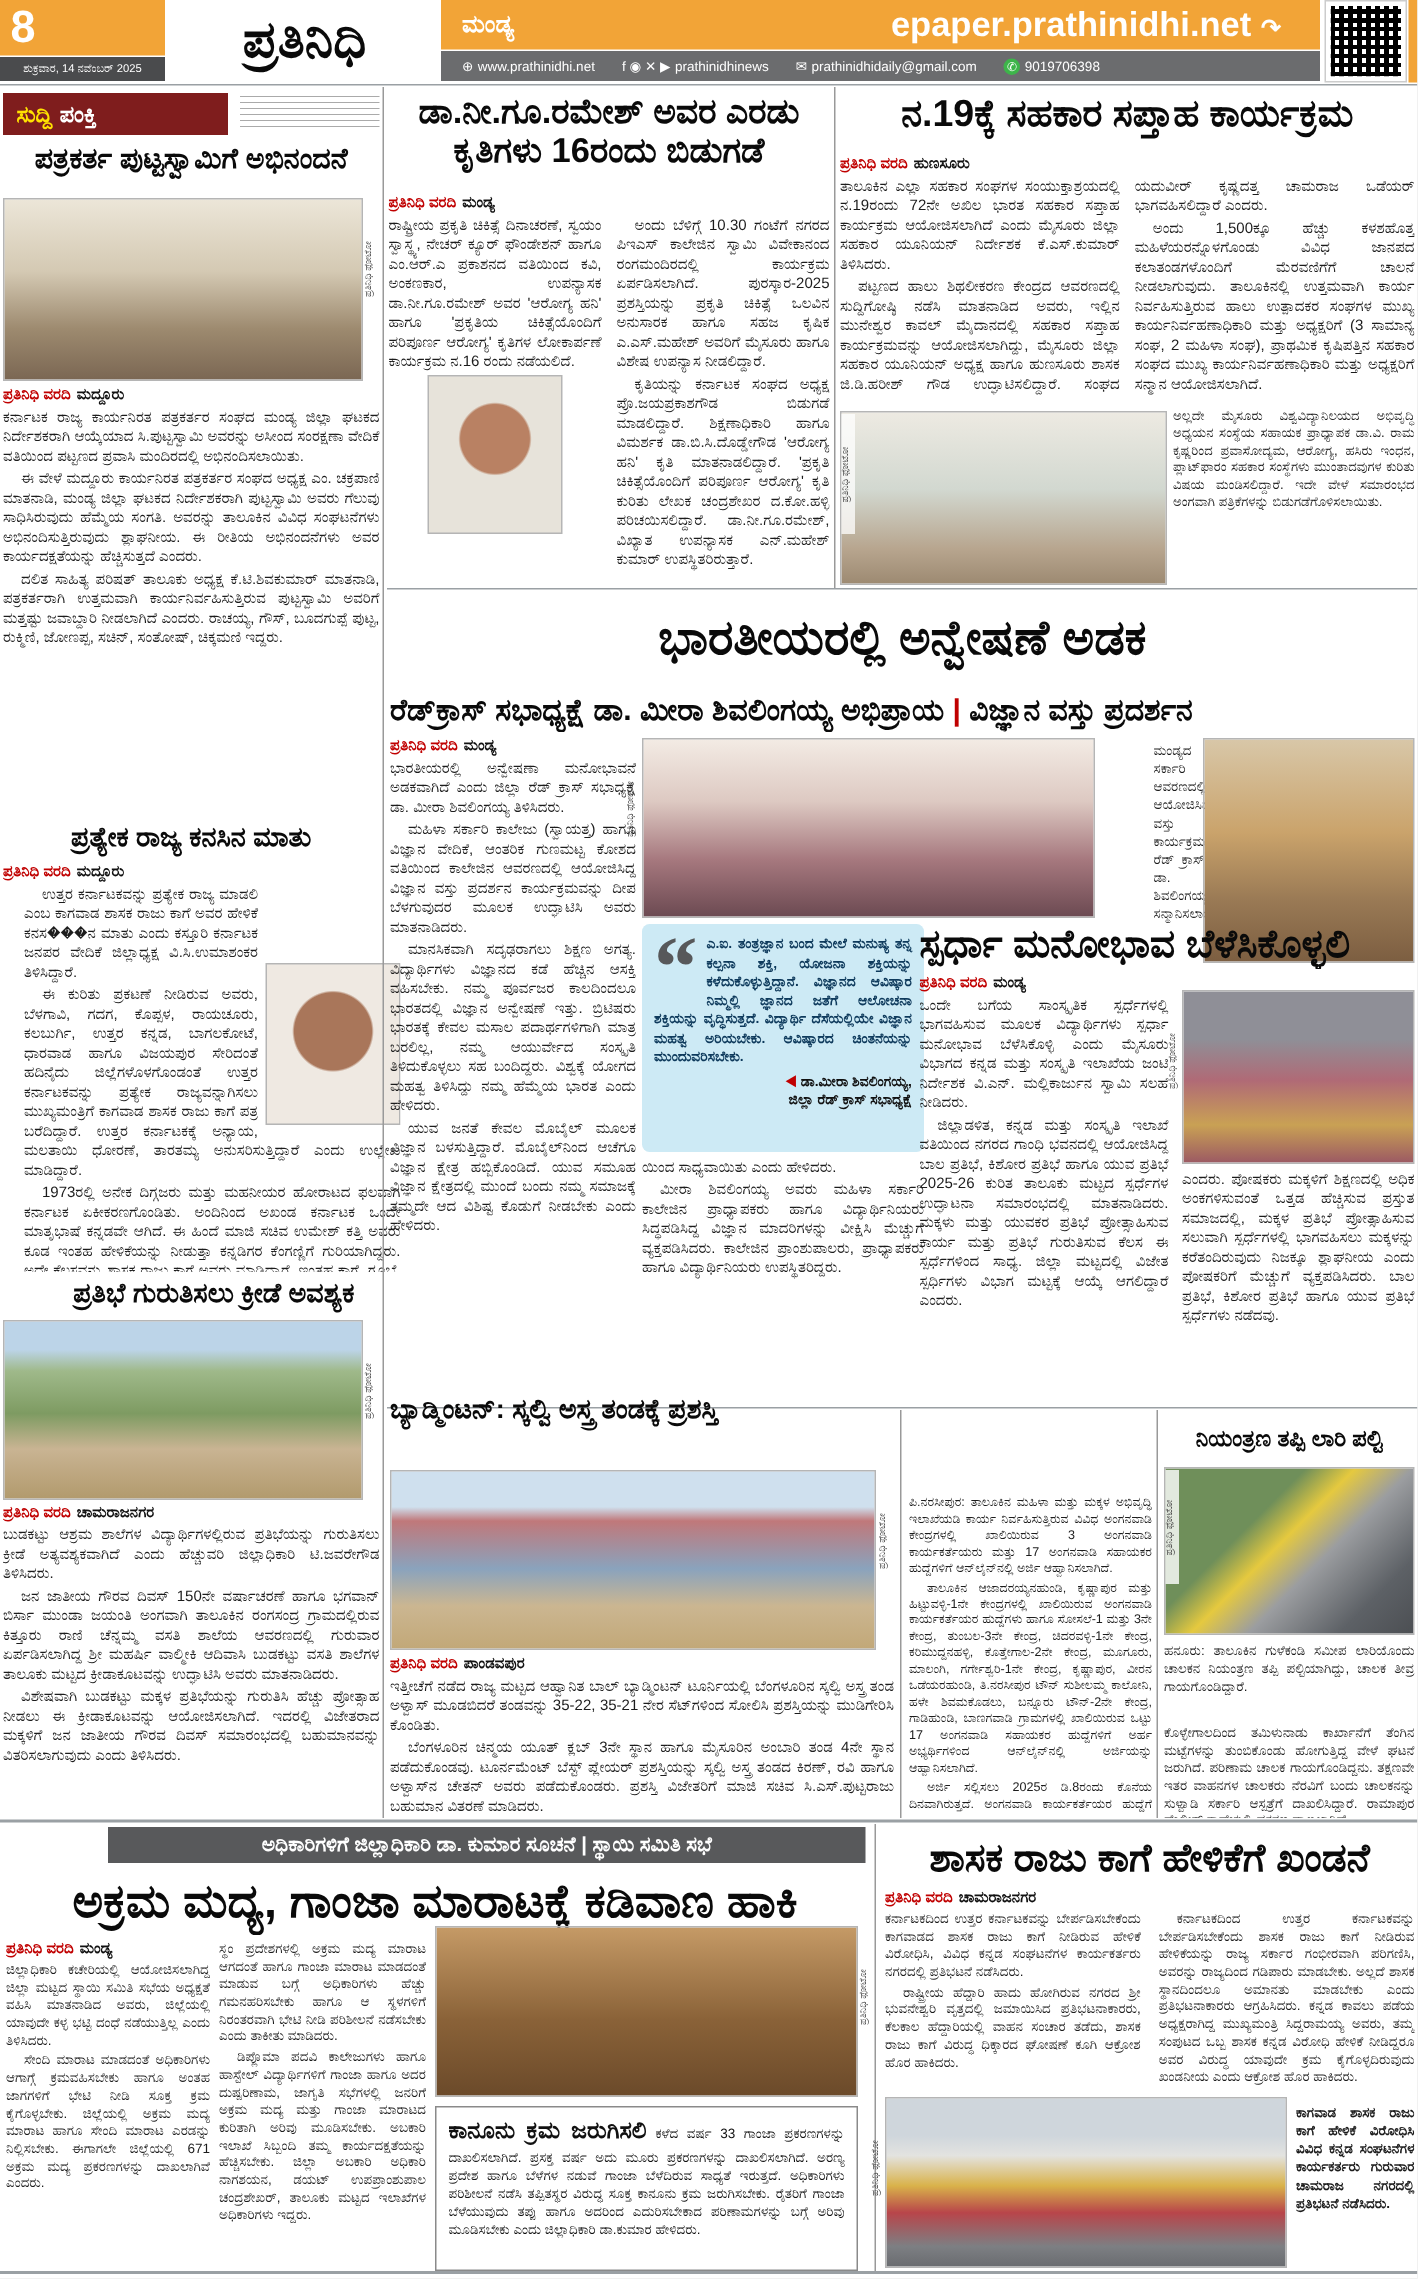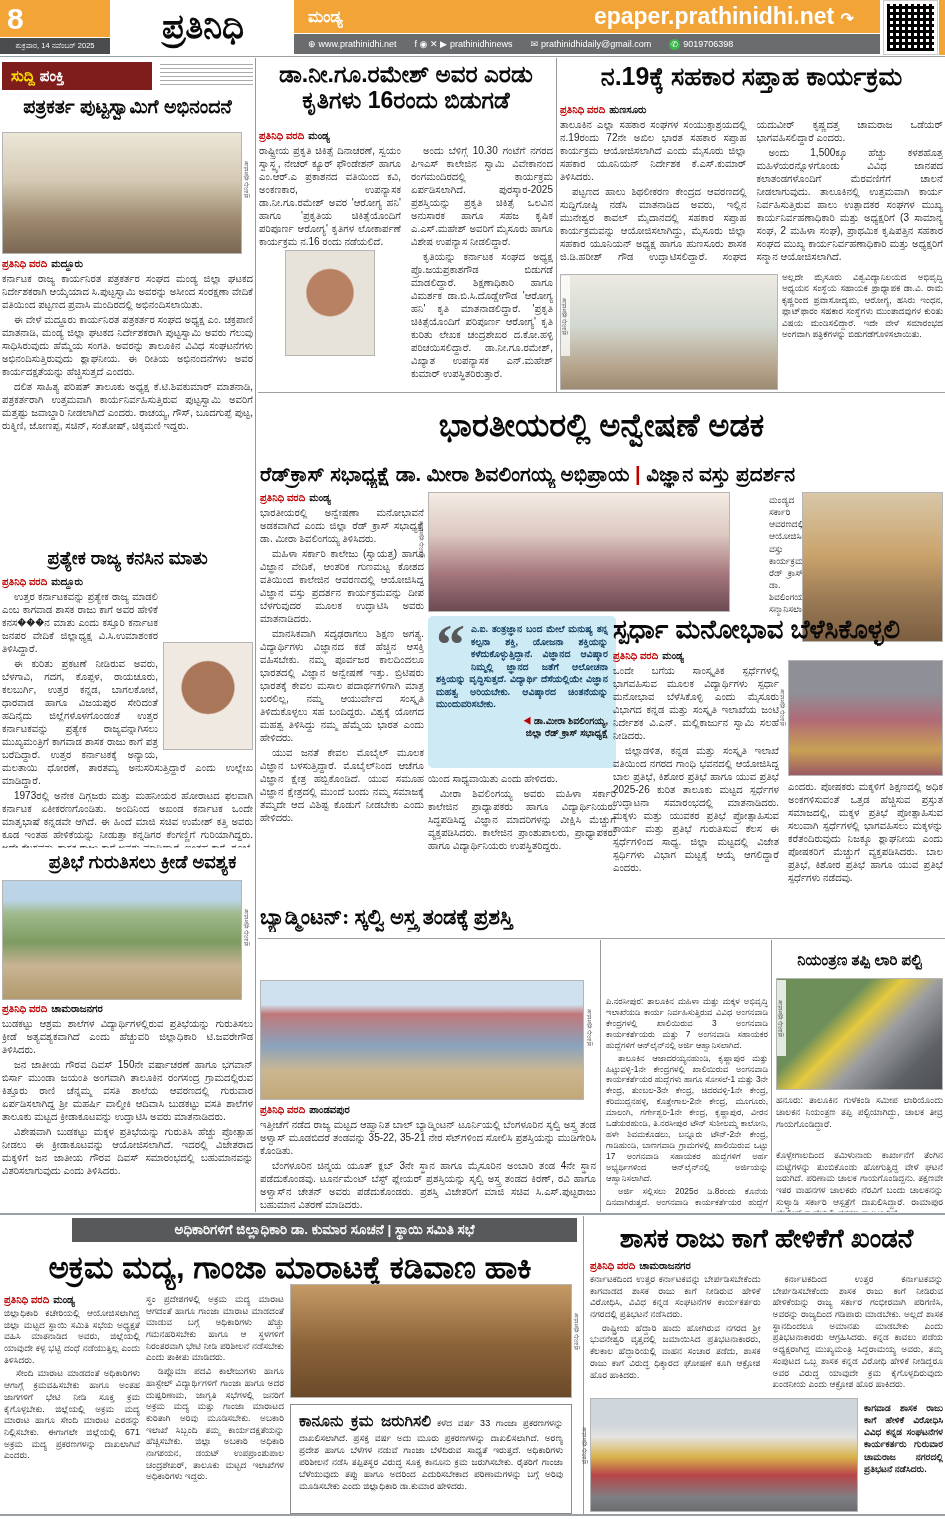--- a/index.html
+++ b/index.html
@@ -101,21 +101,21 @@
   <div class="abs body" style="left:2px;top:272px;width:251px;height:272px;">
     <p>ಕರ್ನಾಟಕ ರಾಜ್ಯ ಕಾರ್ಯನಿರತ ಪತ್ರಕರ್ತರ ಸಂಘದ ಮಂಡ್ಯ ಜಿಲ್ಲಾ ಘಟಕದ ನಿರ್ದೇಶಕರಾಗಿ ಆಯ್ಕೆಯಾದ ಸಿ.ಪುಟ್ಟಸ್ವಾಮಿ ಅವರನ್ನು ಅಸೀಂದ ಸಂರಕ್ಷಣಾ ವೇದಿಕೆ ವತಿಯಿಂದ ಪಟ್ಟಣದ ಪ್ರವಾಸಿ ಮಂದಿರದಲ್ಲಿ ಅಭಿನಂದಿಸಲಾಯಿತು.</p>
     <p>ಈ ವೇಳೆ ಮದ್ದೂರು ಕಾರ್ಯನಿರತ ಪತ್ರಕರ್ತರ ಸಂಘದ ಅಧ್ಯಕ್ಷ ಎಂ. ಚಕ್ರಪಾಣಿ ಮಾತನಾಡಿ, ಮಂಡ್ಯ ಜಿಲ್ಲಾ ಘಟಕದ ನಿರ್ದೇಶಕರಾಗಿ ಪುಟ್ಟಸ್ವಾಮಿ ಅವರು ಗೆಲುವು ಸಾಧಿಸಿರುವುದು ಹೆಮ್ಮೆಯ ಸಂಗತಿ. ಅವರನ್ನು ತಾಲೂಕಿನ ವಿವಿಧ ಸಂಘಟನೆಗಳು ಅಭಿನಂದಿಸುತ್ತಿರುವುದು ಶ್ಲಾಘನೀಯ. ಈ ರೀತಿಯ ಅಭಿನಂದನೆಗಳು ಅವರ ಕಾರ್ಯದಕ್ಷತೆಯನ್ನು ಹೆಚ್ಚಿಸುತ್ತದೆ ಎಂದರು.</p>
     <p>ದಲಿತ ಸಾಹಿತ್ಯ ಪರಿಷತ್ ತಾಲೂಕು ಅಧ್ಯಕ್ಷ ಕೆ.ಟಿ.ಶಿವಕುಮಾರ್ ಮಾತನಾಡಿ, ಪತ್ರಕರ್ತರಾಗಿ ಉತ್ತಮವಾಗಿ ಕಾರ್ಯನಿರ್ವಹಿಸುತ್ತಿರುವ ಪುಟ್ಟಸ್ವಾಮಿ ಅವರಿಗೆ ಮತ್ತಷ್ಟು ಜವಾಬ್ದಾರಿ ನೀಡಲಾಗಿದೆ ಎಂದರು. ರಾಚಯ್ಯ, ಗೌಸ್, ಬೂದಗುಪ್ಪೆ ಪುಟ್ಟ, ರುಕ್ಮಿಣಿ, ಜೋಣಪ್ಪ, ಸಚಿನ್, ಸಂತೋಷ್, ಚಿಕ್ಕಮಣಿ ಇದ್ದರು.</p>
   </div>
 
   <div class="abs art-head" style="left:2px;top:548px;width:251px;height:26px;font-size:18px;">ಪ್ರತ್ಯೇಕ ರಾಜ್ಯ ಕನಸಿನ ಮಾತು</div>
   <div class="abs byline" style="left:2px;top:576px;width:251px;height:13px;">
     <span class="lbl">ಪ್ರತಿನಿಧಿ ವರದಿ</span><span class="plc">ಮದ್ದೂರು</span>
   </div>
-  <div class="abs body" style="left:2px;top:590px;width:251px;height:258px;">
+  <div class="abs body" style="left:16px;top:590px;width:251px;height:258px;">
     <span class="photo ph-umashankar" style="float:right;width:88px;height:106px;margin:52px 0 4px 5px;display:block;"></span>
     <p>ಉತ್ತರ ಕರ್ನಾಟಕವನ್ನು ಪ್ರತ್ಯೇಕ ರಾಜ್ಯ ಮಾಡಲಿ ಎಂಬ ಕಾಗವಾಡ ಶಾಸಕ ರಾಜು ಕಾಗೆ ಅವರ ಹೇಳಿಕೆ ಕನಸ���ನ ಮಾತು ಎಂದು ಕಸ್ತೂರಿ ಕರ್ನಾಟಕ ಜನಪರ ವೇದಿಕೆ ಜಿಲ್ಲಾಧ್ಯಕ್ಷ ವಿ.ಸಿ.ಉಮಾಶಂಕರ ತಿಳಿಸಿದ್ದಾರೆ.</p>
     <p>ಈ ಕುರಿತು ಪ್ರಕಟಣೆ ನೀಡಿರುವ ಅವರು, ಬೆಳಗಾವಿ, ಗದಗ, ಕೊಪ್ಪಳ, ರಾಯಚೂರು, ಕಲಬುರ್ಗಿ, ಉತ್ತರ ಕನ್ನಡ, ಬಾಗಲಕೋಟೆ, ಧಾರವಾಡ ಹಾಗೂ ವಿಜಯಪುರ ಸೇರಿದಂತೆ ಹದಿನೈದು ಜಿಲ್ಲೆಗಳೊಳಗೊಂಡಂತೆ ಉತ್ತರ ಕರ್ನಾಟಕವನ್ನು ಪ್ರತ್ಯೇಕ ರಾಜ್ಯವನ್ನಾಗಿಸಲು ಮುಖ್ಯಮಂತ್ರಿಗೆ ಕಾಗವಾಡ ಶಾಸಕ ರಾಜು ಕಾಗೆ ಪತ್ರ ಬರೆದಿದ್ದಾರೆ. ಉತ್ತರ ಕರ್ನಾಟಕಕ್ಕೆ ಅನ್ಯಾಯ, ಮಲತಾಯಿ ಧೋರಣೆ, ತಾರತಮ್ಯ ಅನುಸರಿಸುತ್ತಿದ್ದಾರೆ ಎಂದು ಉಲ್ಲೇಖ ಮಾಡಿದ್ದಾರೆ.</p>
     <p>1973ರಲ್ಲಿ ಅನೇಕ ದಿಗ್ಗಜರು ಮತ್ತು ಮಹನೀಯರ ಹೋರಾಟದ ಫಲವಾಗಿ ಕರ್ನಾಟಕ ಏಕೀಕರಣಗೊಂಡಿತು. ಅಂದಿನಿಂದ ಅಖಂಡ ಕರ್ನಾಟಕ ಒಂದೇ ಮಾತೃಭಾಷೆ ಕನ್ನಡವೇ ಆಗಿದೆ. ಈ ಹಿಂದೆ ಮಾಜಿ ಸಚಿವ ಉಮೇಶ್ ಕತ್ತಿ ಅವರು ಕೂಡ ಇಂತಹ ಹೇಳಿಕೆಯನ್ನು ನೀಡುತ್ತಾ ಕನ್ನಡಿಗರ ಕೆಂಗಣ್ಣಿಗೆ ಗುರಿಯಾಗಿದ್ದರು. ಅದೇ ಕೆಲಸವನ್ನು ಶಾಸಕ ರಾಜು ಕಾಗೆ ಅವರು ಮಾಡಿದ್ದಾರೆ. ಇಂತಹ ಕಾಗೆ, ಗೂಬೆ, ಗುಬ್ಬಚ್ಚಿಗಳಿಗೆ ಬುದ್ಧಿ ಹೇಳಬೇಕು. ಇಲ್ಲವಾದಲ್ಲಿ ಶಾಸಕ ರಾಜು ಕಾಗೆ ಅವರ ವಿರುದ್ಧ ಚಳವಳಿ ಹಮ್ಮಿಕೊಳ್ಳಬೇಕಾಗುತ್ತದೆ ಎಂದು ಎಚ್ಚರಿಸಿದ್ದಾರೆ.</p>
   </div>
 
   <div class="abs art-head" style="left:17px;top:852px;width:251px;height:26px;font-size:18px;">ಪ್ರತಿಭೆ ಗುರುತಿಸಲು ಕ್ರೀಡೆ ಅವಶ್ಯಕ</div>
   <div class="abs photo ph-sports" style="left:2px;top:880px;width:240px;height:120px;"></div>
   <div class="abs vcred" style="left:243px;top:882px;width:10px;height:90px;">ಪ್ರತಿನಿಧಿ ಫೋಟೋ</div>
   <div class="abs byline" style="left:2px;top:1003px;width:251px;height:13px;">
@@ -202,35 +202,35 @@
     <p>ಜಿಲ್ಲಾಡಳಿತ, ಕನ್ನಡ ಮತ್ತು ಸಂಸ್ಕೃತಿ ಇಲಾಖೆ ವತಿಯಿಂದ ನಗರದ ಗಾಂಧಿ ಭವನದಲ್ಲಿ ಆಯೋಜಿಸಿದ್ದ ಬಾಲ ಪ್ರತಿಭೆ, ಕಿಶೋರ ಪ್ರತಿಭೆ ಹಾಗೂ ಯುವ ಪ್ರತಿಭೆ 2025-26 ಕುರಿತ ತಾಲೂಕು ಮಟ್ಟದ ಸ್ಪರ್ಧೆಗಳ ಉದ್ಘಾಟನಾ ಸಮಾರಂಭದಲ್ಲಿ ಮಾತನಾಡಿದರು. ಮಕ್ಕಳು ಮತ್ತು ಯುವಕರ ಪ್ರತಿಭೆ ಪ್ರೋತ್ಸಾಹಿಸುವ ಕಾರ್ಯ ಮತ್ತು ಪ್ರತಿಭೆ ಗುರುತಿಸುವ ಕೆಲಸ ಈ ಸ್ಪರ್ಧೆಗಳಿಂದ ಸಾಧ್ಯ. ಜಿಲ್ಲಾ ಮಟ್ಟದಲ್ಲಿ ವಿಜೇತ ಸ್ಪರ್ಧಿಗಳು ವಿಭಾಗ ಮಟ್ಟಕ್ಕೆ ಆಯ್ಕೆ ಆಗಲಿದ್ದಾರೆ ಎಂದರು.</p>
   </div>
   <div class="abs photo ph-dance" style="left:788px;top:660px;width:155px;height:116px;"></div>
   <div class="abs vcred" style="left:779px;top:662px;width:9px;height:90px;">ಪ್ರತಿನಿಧಿ ಫೋಟೋ</div>
   <div class="abs body" style="left:788px;top:780px;width:155px;height:152px;">
     <p>ಎಂದರು. ಪೋಷಕರು ಮಕ್ಕಳಿಗೆ ಶಿಕ್ಷಣದಲ್ಲಿ ಅಧಿಕ ಅಂಕಗಳಿಸುವಂತೆ ಒತ್ತಡ ಹೆಚ್ಚಿಸುವ ಪ್ರಸ್ತುತ ಸಮಾಜದಲ್ಲಿ, ಮಕ್ಕಳ ಪ್ರತಿಭೆ ಪ್ರೋತ್ಸಾಹಿಸುವ ಸಲುವಾಗಿ ಸ್ಪರ್ಧೆಗಳಲ್ಲಿ ಭಾಗವಹಿಸಲು ಮಕ್ಕಳನ್ನು ಕರೆತಂದಿರುವುದು ನಿಜಕ್ಕೂ ಶ್ಲಾಘನೀಯ ಎಂದು ಪೋಷಕರಿಗೆ ಮೆಚ್ಚುಗೆ ವ್ಯಕ್ತಪಡಿಸಿದರು. ಬಾಲ ಪ್ರತಿಭೆ, ಕಿಶೋರ ಪ್ರತಿಭೆ ಹಾಗೂ ಯುವ ಪ್ರತಿಭೆ ಸ್ಪರ್ಧೆಗಳು ನಡೆದವು.</p>
   </div>
 
   <div class="abs hr" style="left:258px;top:938px;width:687px;height:1px;"></div>
 
-  <div class="abs art-head left" style="left:260px;top:902px;width:336px;height:30px;font-size:21px;line-height:30px;font-family:Liberation Serif, serif;">ಬ್ಯಾಡ್ಮಿಂಟನ್: ಸ್ಕಲ್ವಿ ಅಸ್ತ್ರ ತಂಡಕ್ಕೆ ಪ್ರಶಸ್ತಿ</div>
+  <div class="abs art-head left" style="left:260px;top:924px;width:336px;height:30px;font-size:18px;line-height:30px;">ಬ್ಯಾಡ್ಮಿಂಟನ್: ಸ್ಕಲ್ವಿ ಅಸ್ತ್ರ ತಂಡಕ್ಕೆ ಪ್ರಶಸ್ತಿ</div>
   <div class="abs photo ph-badminton" style="left:260px;top:980px;width:324px;height:120px;"></div>
   <div class="abs vcred" style="left:586px;top:982px;width:10px;height:90px;">ಪ್ರತಿನಿಧಿ ಫೋಟೋ</div>
   <div class="abs byline" style="left:260px;top:1104px;width:336px;height:13px;">
     <span class="lbl">ಪ್ರತಿನಿಧಿ ವರದಿ</span><span class="plc">ಪಾಂಡವಪುರ</span>
   </div>
   <div class="abs body" style="left:260px;top:1118px;width:336px;height:92px;">
     <p>ಇತ್ತೀಚೆಗೆ ನಡೆದ ರಾಜ್ಯ ಮಟ್ಟದ ಆಹ್ವಾನಿತ ಬಾಲ್ ಬ್ಯಾಡ್ಮಿಂಟನ್ ಟೂರ್ನಿಯಲ್ಲಿ ಬೆಂಗಳೂರಿನ ಸ್ಕಲ್ವಿ ಅಸ್ತ್ರ ತಂಡ ಅಳ್ವಾಸ್ ಮೂಡಬಿದರೆ ತಂಡವನ್ನು 35-22, 35-21 ನೇರ ಸೆಟ್‌ಗಳಿಂದ ಸೋಲಿಸಿ ಪ್ರಶಸ್ತಿಯನ್ನು ಮುಡಿಗೇರಿಸಿ ಕೊಂಡಿತು.</p>
     <p>ಬೆಂಗಳೂರಿನ ಚಿನ್ಮಯ ಯೂತ್ ಕ್ಲಬ್ 3ನೇ ಸ್ಥಾನ ಹಾಗೂ ಮೈಸೂರಿನ ಅಂಬಾರಿ ತಂಡ 4ನೇ ಸ್ಥಾನ ಪಡೆದುಕೊಂಡವು. ಟೂರ್ನಮೆಂಟ್ ಬೆಸ್ಟ್ ಪ್ಲೇಯರ್ ಪ್ರಶಸ್ತಿಯನ್ನು ಸ್ಕಲ್ವಿ ಅಸ್ತ್ರ ತಂಡದ ಕಿರಣ್, ರವಿ ಹಾಗೂ ಅಳ್ವಾಸ್‌ನ ಚೇತನ್ ಅವರು ಪಡೆದುಕೊಂಡರು. ಪ್ರಶಸ್ತಿ ವಿಜೇತರಿಗೆ ಮಾಜಿ ಸಚಿವ ಸಿ.ಎಸ್.ಪುಟ್ಟರಾಜು ಬಹುಮಾನ ವಿತರಣೆ ಮಾಡಿದರು.</p>
   </div>
 
   <div class="abs vr" style="left:600px;top:940px;width:1px;height:272px;"></div>
 
   <div class="abs body" style="left:606px;top:996px;width:162px;height:214px;font-size:8.4px;">
-    <p>ಪಿ.ನರಸೀಪುರ: ತಾಲೂಕಿನ ಮಹಿಳಾ ಮತ್ತು ಮಕ್ಕಳ ಅಭಿವೃದ್ಧಿ ಇಲಾಖೆಯಡಿ ಕಾರ್ಯ ನಿರ್ವಹಿಸುತ್ತಿರುವ ವಿವಿಧ ಅಂಗನವಾಡಿ ಕೇಂದ್ರಗಳಲ್ಲಿ ಖಾಲಿಯಿರುವ 3 ಅಂಗನವಾಡಿ ಕಾರ್ಯಕರ್ತೆಯರು ಮತ್ತು 7 ಅಂಗನವಾಡಿ ಸಹಾಯಕರ ಹುದ್ದೆಗಳಿಗೆ ಆನ್‌ಲೈನ್‌ನಲ್ಲಿ ಅರ್ಜಿ ಆಹ್ವಾನಿಸಲಾಗಿದೆ.</p>
+    <p>ಪಿ.ನರಸೀಪುರ: ತಾಲೂಕಿನ ಮಹಿಳಾ ಮತ್ತು ಮಕ್ಕಳ ಅಭಿವೃದ್ಧಿ ಇಲಾಖೆಯಡಿ ಕಾರ್ಯ ನಿರ್ವಹಿಸುತ್ತಿರುವ ವಿವಿಧ ಅಂಗನವಾಡಿ ಕೇಂದ್ರಗಳಲ್ಲಿ ಖಾಲಿಯಿರುವ 3 ಅಂಗನವಾಡಿ ಕಾರ್ಯಕರ್ತೆಯರು ಮತ್ತು 17 ಅಂಗನವಾಡಿ ಸಹಾಯಕರ ಹುದ್ದೆಗಳಿಗೆ ಆನ್‌ಲೈನ್‌ನಲ್ಲಿ ಅರ್ಜಿ ಆಹ್ವಾನಿಸಲಾಗಿದೆ.</p>
     <p>ತಾಲೂಕಿನ ಆಜಾದರಯ್ಯನಹುಂಡಿ, ಕೃಷ್ಣಾಪುರ ಮತ್ತು ಹಿಟ್ಟುವಳ್ಳಿ-1ನೇ ಕೇಂದ್ರಗಳಲ್ಲಿ ಖಾಲಿಯಿರುವ ಅಂಗನವಾಡಿ ಕಾರ್ಯಕರ್ತೆಯರ ಹುದ್ದೆಗಳು ಹಾಗೂ ಸೋಸಲೆ-1 ಮತ್ತು 3ನೇ ಕೇಂದ್ರ, ತುಂಬಲ-3ನೇ ಕೇಂದ್ರ, ಚಿದರವಳ್ಳಿ-1ನೇ ಕೇಂದ್ರ, ಕರಿಮುದ್ದನಹಳ್ಳಿ, ಕೊತ್ತೇಗಾಲ-2ನೇ ಕೇಂದ್ರ, ಮೂಗೂರು, ಮಾಲಂಗಿ, ಗರ್ಗೇಶ್ವರಿ-1ನೇ ಕೇಂದ್ರ, ಕೃಷ್ಣಾಪುರ, ವೀರನ ಒಡೆಯರಹುಂಡಿ, ತಿ.ನರಸೀಪುರ ಟೌನ್ ಸುಶೀಲಮ್ಮ ಕಾಲೋನಿ, ಹಳೇ ಶಿವಮಕೊಡಲು, ಬನ್ನೂರು ಟೌನ್-2ನೇ ಕೇಂದ್ರ, ಗಾಡಿಹುಂಡಿ, ಬಾಣಗವಾಡಿ ಗ್ರಾಮಗಳಲ್ಲಿ ಖಾಲಿಯಿರುವ ಒಟ್ಟು 17 ಅಂಗನವಾಡಿ ಸಹಾಯಕರ ಹುದ್ದೆಗಳಿಗೆ ಅರ್ಹ ಅಭ್ಯರ್ಥಿಗಳಿಂದ ಆನ್‌ಲೈನ್‌ನಲ್ಲಿ ಅರ್ಜಿಯನ್ನು ಆಹ್ವಾನಿಸಲಾಗಿದೆ.</p>
     <p>ಅರ್ಜಿ ಸಲ್ಲಿಸಲು 2025ರ ಡಿ.8ರಂದು ಕೊನೆಯ ದಿನವಾಗಿರುತ್ತದೆ. ಅಂಗನವಾಡಿ ಕಾರ್ಯಕರ್ತೆಯರ ಹುದ್ದೆಗೆ ಪಿಯುಸಿ ಮತ್ತು ಸಹಾಯಕರ ಹುದ್ದೆಗೆ ಎಸ್‌ಎಸ್‌ಎಲ್‌ಸಿ ಶೈಕ್ಷಣಿಕ ಅರ್ಹತೆ ನಿಗದಿ ಪಡಿಸಲಾಗಿದೆ.</p>
 
   </div>
 
   <div class="abs vr" style="left:771px;top:940px;width:1px;height:272px;"></div>
 
   <div class="abs art-head" style="left:776px;top:946px;width:167px;height:28px;font-size:15px;line-height:28px;">ನಿಯಂತ್ರಣ ತಪ್ಪಿ ಲಾರಿ ಪಲ್ಟಿ</div>
   <div class="abs photo ph-lorry" style="left:776px;top:978px;width:167px;height:112px;"></div>
   <div class="abs vcred" style="left:777px;top:980px;width:9px;height:76px;background:rgba(255,255,255,.8);z-index:2;">ಪ್ರತಿನಿಧಿ ಫೋಟೋ</div>

